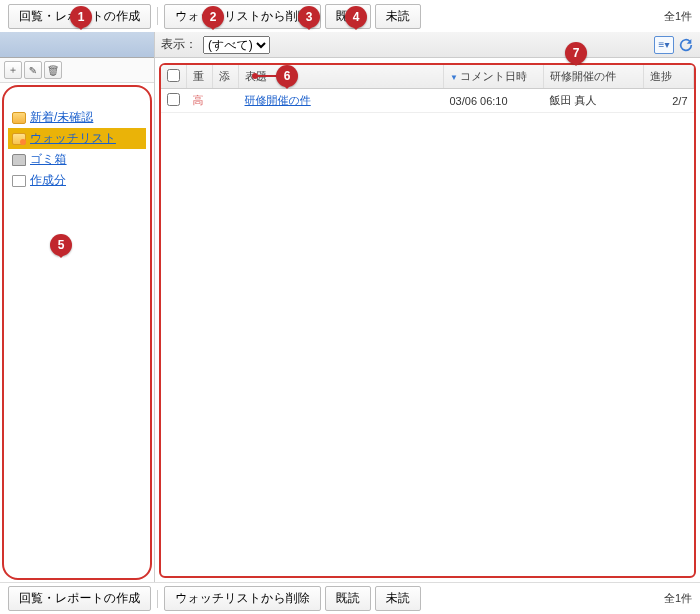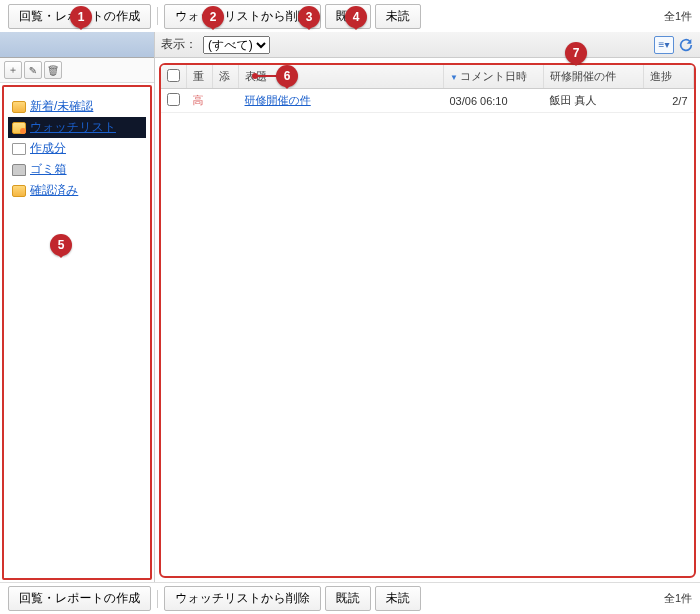--- a/index.html
+++ b/index.html
@@ -11,23 +11,23 @@
 .tb-divider { width: 1px; height: 18px; background: #ccc; margin: 0 2px; }
 .spacer { flex: 1; }
 .count-label { font-size: 11px; color: #333; }
 
 .body-area { position: absolute; top: 32px; bottom: 32px; left: 0; right: 0; display: flex; }
 
 .left-pane { width: 155px; border-right: 1px solid #ccc; display: flex; flex-direction: column; }
 .left-header { height: 26px; background: linear-gradient(#c7d6e9,#b3c6df); border-bottom: 1px solid #aaa; }
 .icon-toolbar { display: flex; gap: 2px; padding: 3px 4px; border-bottom: 1px solid #ddd; background: #fafafa; }
 .icon-btn { width: 18px; height: 18px; border: 1px solid #bbb; border-radius: 2px; background: linear-gradient(#fff,#eee); display:flex; align-items:center; justify-content:center; font-size: 10px; color:#555; cursor:pointer;}
-.folder-list { padding: 9px 4px; flex:1; overflow:auto; border: 2px solid #d2322d; border-radius: 2px; margin: 2px; }
+.folder-list { padding: 20px 4px; flex:1; overflow:auto; border: 2px solid #d2322d; border-radius: 16px; margin: 2px; }
 .folder-item { display:flex; align-items:center; gap:4px; padding:2px 4px; cursor:pointer; }
-.folder-item.active { background: #0f172a; }
+.folder-item.active { background: #eab308; }
 .folder-item .folder-icon { width:14px; height:12px; display:inline-block; }
 .folder-item a { color: #1a5fcc; text-decoration: underline; }
 
 .right-pane { flex:1; display:flex; flex-direction:column; position:relative; }
 .filter-bar { height: 26px; background: linear-gradient(#f5f5f5,#e8e8e8); border-bottom:1px solid #ccc; display:flex; align-items:center; padding: 0 6px; gap:6px; }
 .filter-bar select { font-size: 12px; }
 .filter-right { margin-left:auto; display:flex; align-items:center; gap:4px; }
 .menu-btn { width:20px; height:18px; border:1px solid #5b8fd6; border-radius:2px; display:flex; align-items:center; justify-content:center; color:#3a6fbf; cursor:pointer; background:#f6faff; font-size:10px;}
 
 .table-wrap { flex:1; overflow:auto; border: 2px solid #d2322d; border-radius:6px; margin:5px 4px 4px 4px; position:relative; }
@@ -87,30 +87,26 @@
     <div class="folder-list" id="folder-list">
         <div class="folder-item">
           <span class="folder-icon ic-new"></span>
           <a href="#">新着/未確認</a>
         </div>
         <div class="folder-item active">
           <span class="folder-icon ic-watch"></span>
           <a href="#">ウォッチリスト</a>
         </div>
         <div class="folder-item">
-          <span class="folder-icon ic-create"></span>
-          <a href="#">作成分</a>
-        </div>
-        <div class="folder-item">
           <span class="folder-icon ic-trash"></span>
           <a href="#">ゴミ箱</a>
         </div>
         <div class="folder-item">
-          <span class="folder-icon ic-done"></span>
-          <a href="#">確認済み</a>
+          <span class="folder-icon ic-create"></span>
+          <a href="#">作成分</a>
         </div>
       </div>
   </div>
 
   <div class="right-pane">
     <div class="filter-bar">
       <span>表示：</span>
       <select>
         <option>(すべて)</option>
       </select>

